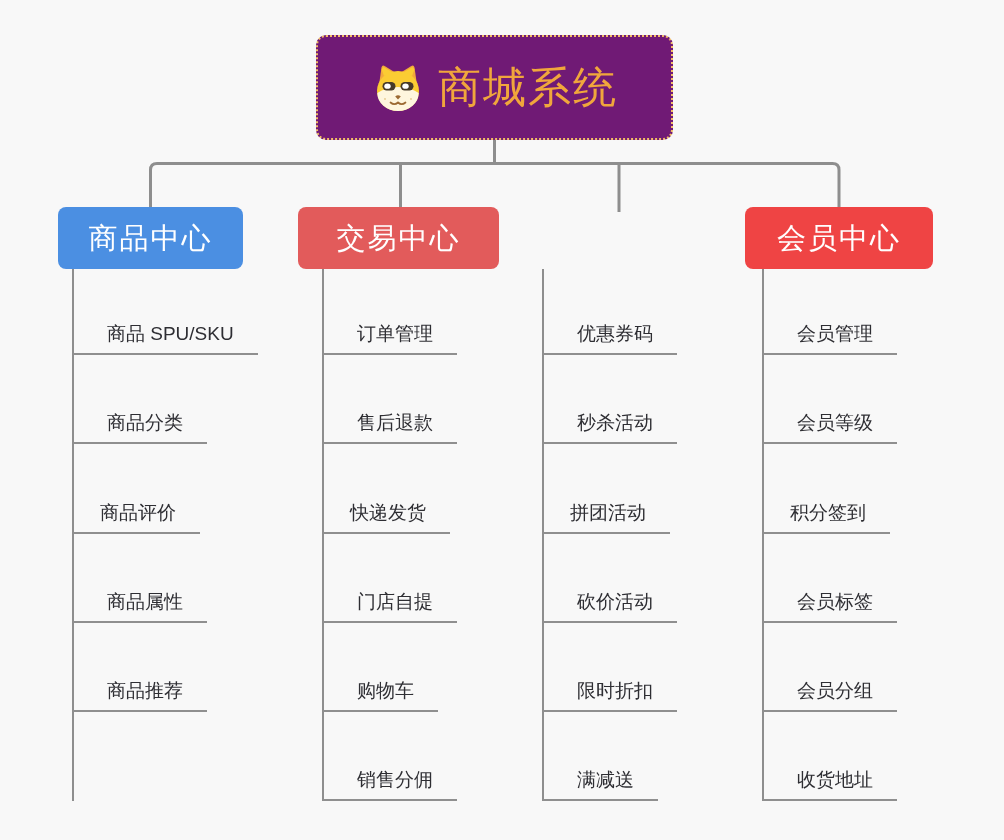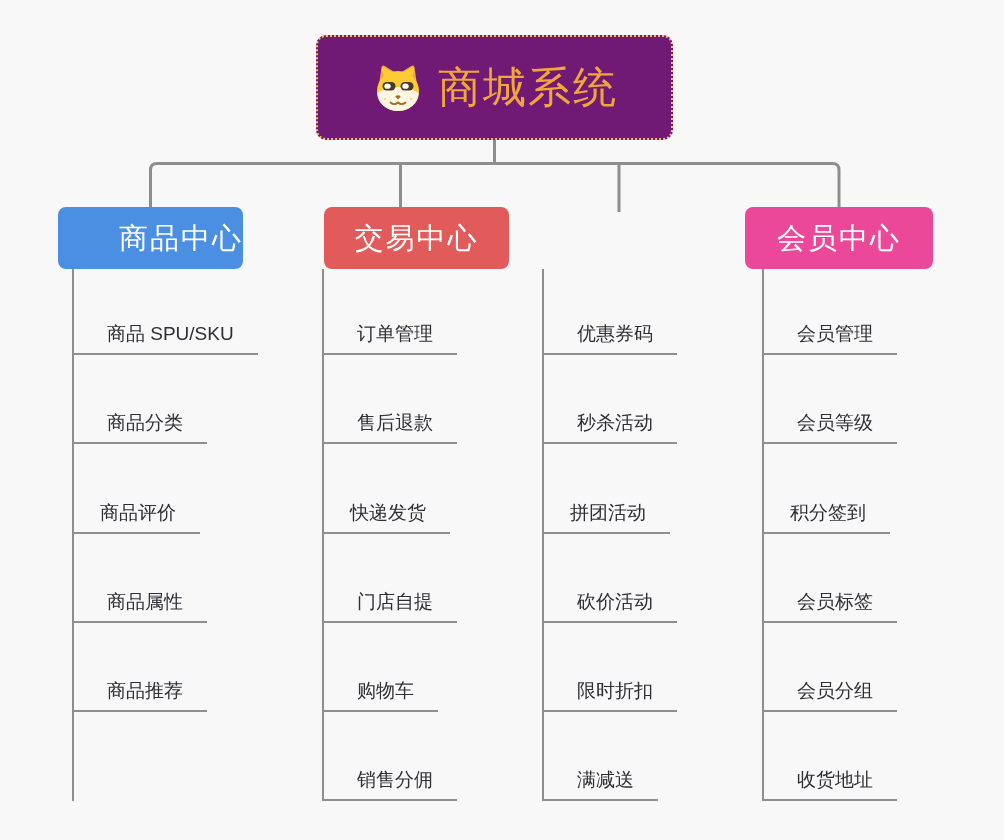--- a/index.html
+++ b/index.html
@@ -51,22 +51,22 @@
     top: 207px;
     height: 62px;
     line-height: 62px;
     text-align: center;
     color: #FFFFFF;
     font-size: 29px;
     letter-spacing: 2px;
     border-radius: 8px;
     white-space: nowrap;
   }
-  .b0 { left: 58px;  width: 185px; text-align: right; }
-  .b1 { left: 324px; width: 185px; }
+  .b0 { left: 58px;  width: 185px; }
+  .b1 { left: 298px; width: 201px; }
   .b2 { left: 525px; width: 188px; }
   .b3 { left: 745px; width: 188px; }
   
   .spine {
     position: absolute;
     top: 269px;
     width: 2px;
     height: 532px;
   }
   .s0 { left: 72px; }
@@ -123,21 +123,21 @@
         <path d="M19.5,39.5 q3.8,3.4 7.5,0 q3.7,3.4 7.5,0" stroke="#9C6A33" stroke-width="1.7" fill="none" stroke-linecap="round"></path>
         <circle cx="14" cy="36" r="0.9" fill="#E4C98F"></circle>
         <circle cx="40" cy="36" r="0.9" fill="#E4C98F"></circle>
       </svg>
     </span>
     <span class="root-title">商城系统</span>
   </div>
 
   <div class="branch b0" style="background-color: rgb(75, 143, 226);">商品中心</div>
   <div class="branch b1" style="background-color: rgb(226, 91, 91);">交易中心</div>
-  <div class="branch b3" style="background-color: #ec4899; text-align: center;">会员中心</div>
+  <div class="branch b3" style="background-color: #ef4444; text-align: center;">会员中心</div>
 
   <div class="spine s0" style="background-color: rgb(142, 142, 142);"></div>
   <div class="spine s1" style="background-color: rgb(142, 142, 142);"></div>
   <div class="spine s2" style="background-color: rgb(142, 142, 142);"></div>
   <div class="spine s3" style="background-color: rgb(142, 142, 142);"></div>
 
   <div class="item c0 r0">商品 SPU/SKU</div>
   <div class="item c0 r1">商品分类</div>
   <div class="item c0 r2">商品评价</div>
   <div class="item c0 r3">商品属性</div>

